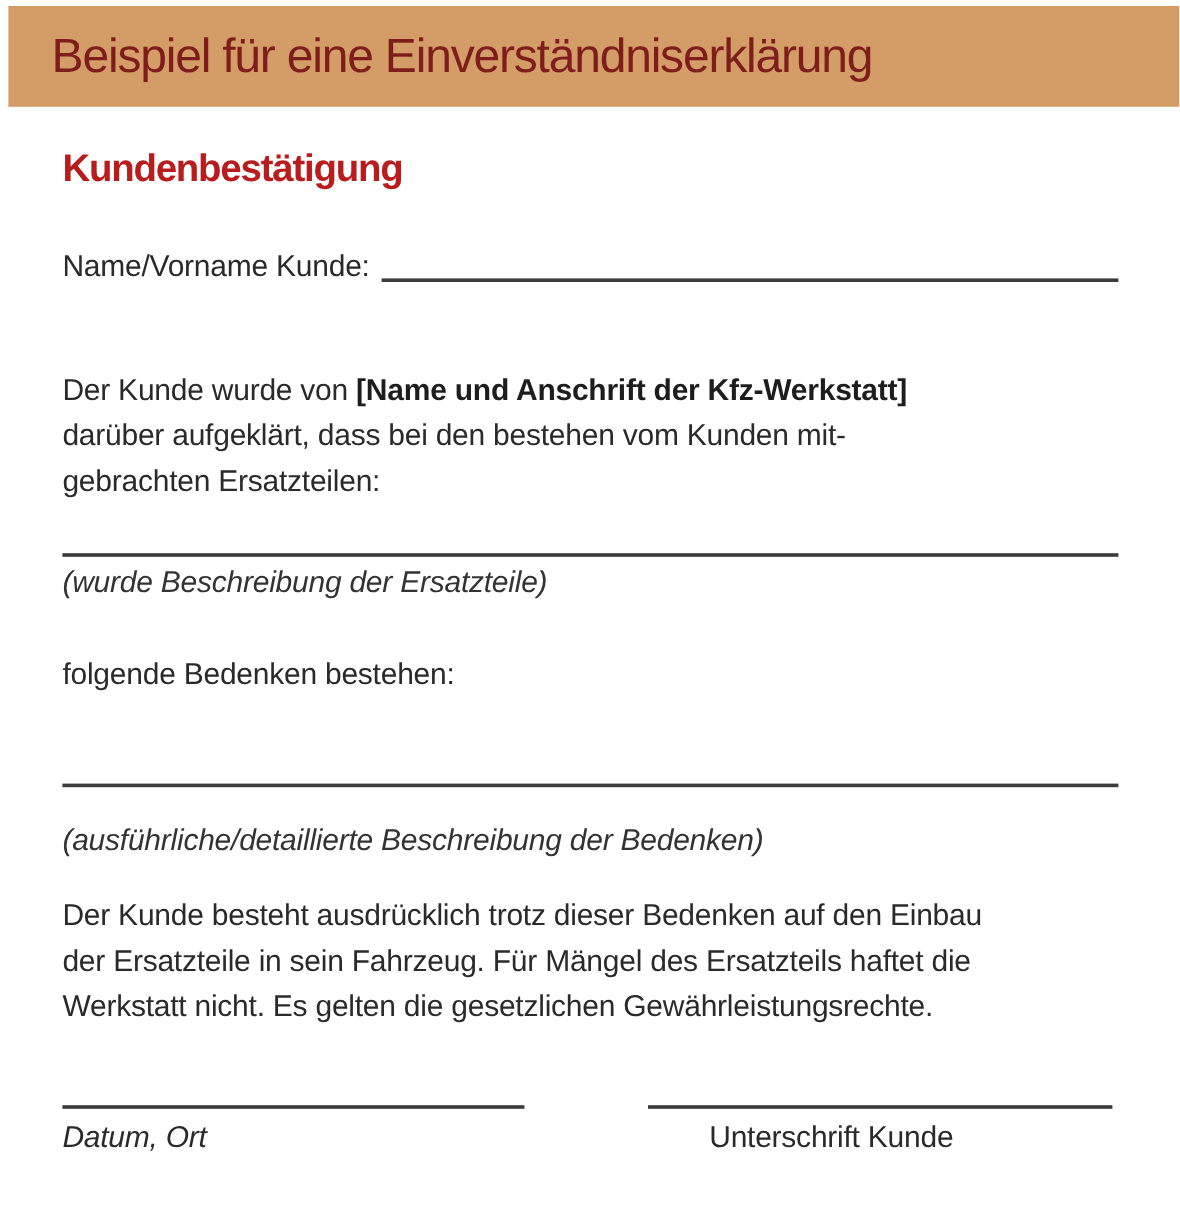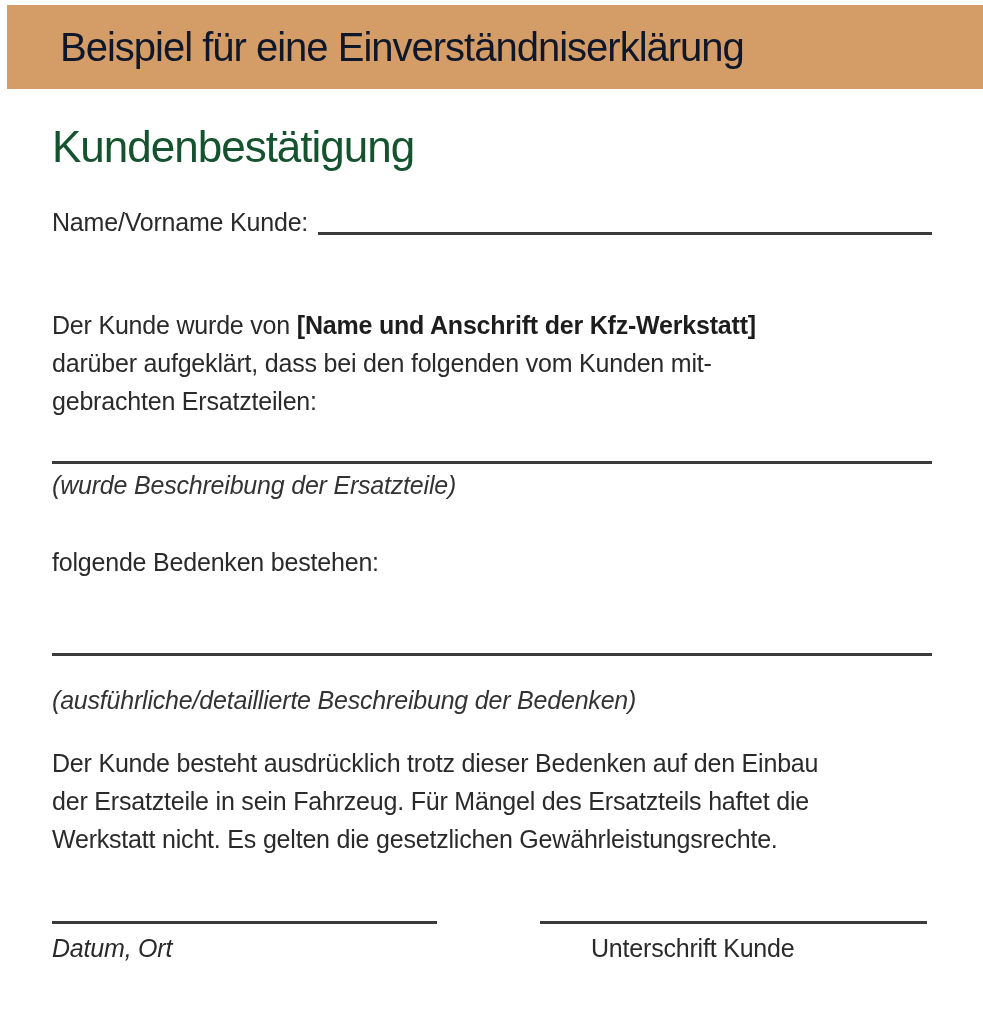--- a/index.html
+++ b/index.html
@@ -16,36 +16,36 @@
   
   .header-bar {
     position: absolute;
     left: 7px; top: 5px; right: 0;
     height: 84px;
     background: #d49c66;
     display: flex;
     align-items: center;
   }
   .header-bar .title {
-    padding-left: 53px;
+    padding-left: 36px;
     font-size: 40px;
     font-weight: 400;
     letter-spacing: -1px;
-    color: #0f172a;
+    color: #7f1d1d;
     white-space: nowrap;
   }
 
   
   .doc-heading {
     position: absolute;
     left: 52px; top: 122px;
-    font-size: 44px;
-    font-weight: 400;
+    font-size: 32px;
+    font-weight: 700;
     letter-spacing: -1px;
-    color: #14532d;
+    color: #b91c1c;
     white-space: nowrap;
   }
 
   
   .name-row {
     position: absolute;
     left: 52px; top: 203px;
     width: 880px;
     display: flex;
     align-items: flex-end;
@@ -139,21 +139,21 @@
 
   <div class="doc-heading">Kundenbestätigung</div>
 
   <div class="name-row">
     <span class="label">Name/Vorname Kunde:</span>
     <span class="fill-line"></span>
   </div>
 
   <div class="body-text para1">
     <div class="line"><span>Der Kunde wurde von </span><b>[Name und Anschrift der Kfz-Werkstatt]</b></div>
-    <div class="line">darüber aufgeklärt, dass bei den folgenden vom Kunden mit-</div>
+    <div class="line">darüber aufgeklärt, dass bei den bestehen vom Kunden mit-</div>
     <div class="line">gebrachten Ersatzteilen:</div>
   </div>
 
   <div class="rule rule-1"></div>
   <div class="caption caption-1">(wurde Beschreibung der Ersatzteile)</div>
 
   <div class="plain-label concerns-label">folgende Bedenken bestehen:</div>
 
   <div class="rule rule-2"></div>
   <div class="caption caption-2">(ausführliche/detaillierte Beschreibung der Bedenken)</div>

